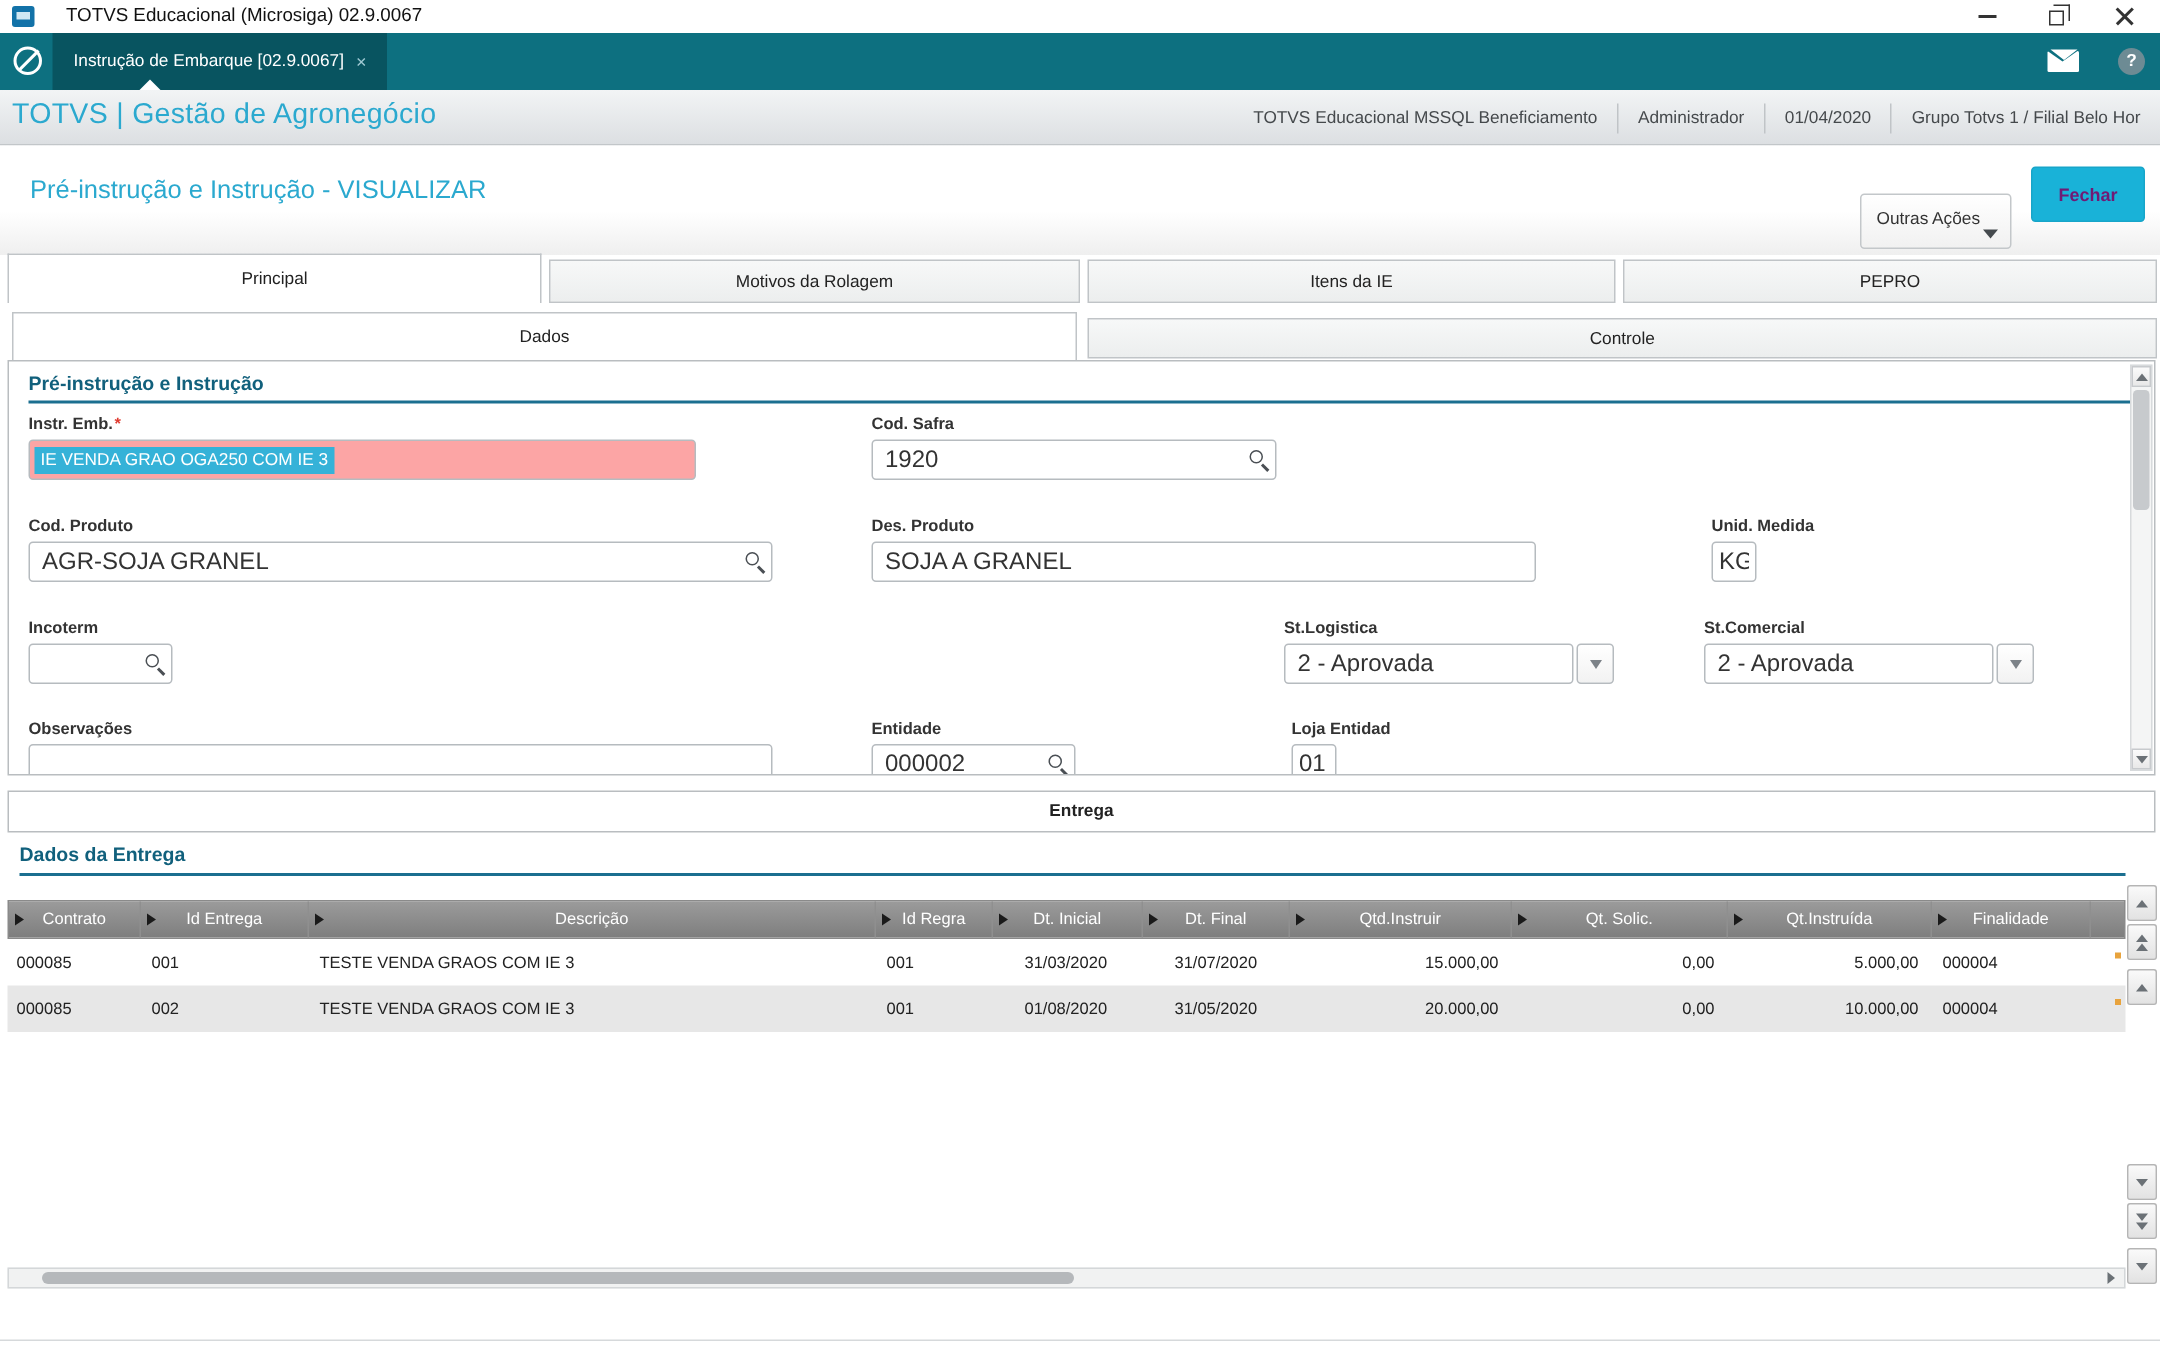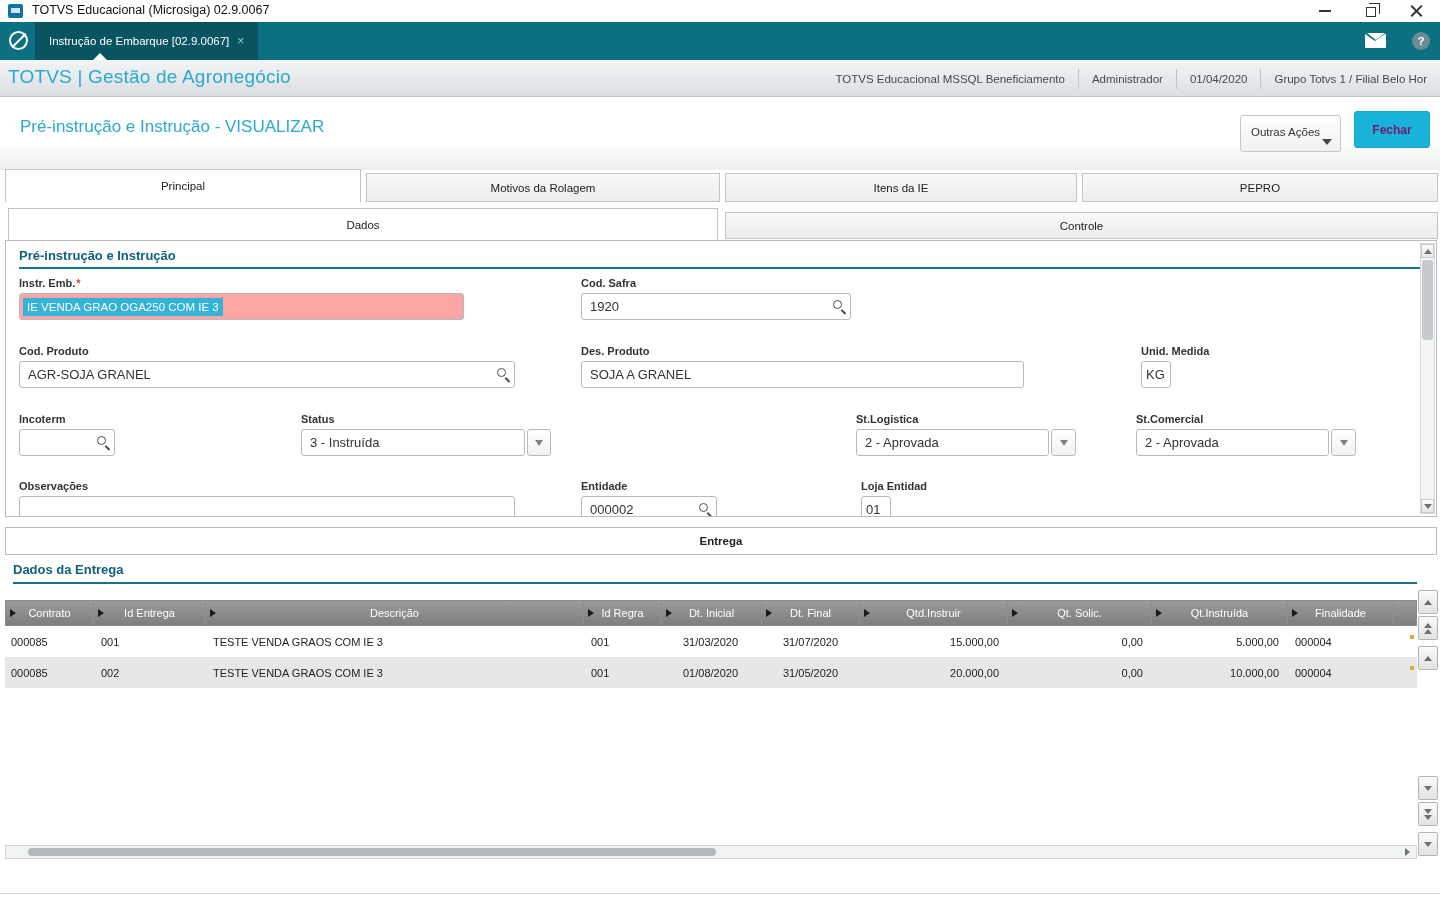--- a/index.html
+++ b/index.html
@@ -3,21 +3,21 @@
 <meta charset="utf-8">
 <style>
   * { margin:0; padding:0; box-sizing:border-box; }
   html,body { width:1440px; height:900px; background:#fff; font-family:"Liberation Sans", sans-serif; overflow:hidden; }
   .screen { position:relative; width:1440px; height:900px; background:#fff; }
 
   
   .titlebar { position:absolute; left:0; top:0; width:1440px; height:22px; background:#fff; display:flex; align-items:center; }
   .appicon { position:absolute; left:8px; top:4px; width:15px; height:14px; background:#1272a8; border-radius:2px; }
   .appicon::after { content:''; position:absolute; left:3px; top:4px; width:9px; height:5px; background:#cfe7f3; }
-  .wtitle { position:absolute; left:32px; top:3px; font-size:12.5px; color:#111; }
+  .wtitle { position:absolute; left:44px; top:3px; font-size:12.5px; color:#111; }
   .wctrls { position:absolute; right:0; top:0; height:22px; display:flex; }
   .wbtn { width:46px; height:22px; display:flex; align-items:center; justify-content:center; position:relative; cursor:pointer; }
   .minbar { width:12px; height:2px; background:#333; display:block; }
   .maxbox { width:10px; height:10px; border:1.5px solid #333; display:block; position:relative; background:#fff; margin-top:2px; }
   .maxbox::before { content:''; position:absolute; left:2px; top:-5px; width:10px; height:10px; border:1.5px solid #333; border-bottom:none; border-left:none; }
   .wclose i { position:absolute; width:15px; height:1.8px; background:#333; left:15px; top:10px; }
   .xa { transform:rotate(45deg); } .xb { transform:rotate(-45deg); }
 
   
   .appbar { position:absolute; left:0; top:22px; width:1440px; height:38px; background:#0d7080; }
@@ -36,42 +36,42 @@
   
   .brandbar { position:absolute; left:0; top:60px; width:1440px; height:37px; background:linear-gradient(#f2f4f5,#dcdfe2); border-bottom:1px solid #c2c6c9; }
   .brandlogo { position:absolute; left:8px; top:6px; font-size:19px; color:#2ba9cf; letter-spacing:.2px; }
   .brandinfo { position:absolute; right:0; top:0; height:37px; display:flex; align-items:center; font-size:11.5px; color:#45494c; }
   .brandinfo .itm { padding:0 13px; white-space:nowrap; }
   .brandinfo .sep { width:1px; height:20px; background:#c0c4c7; }
 
   
   .pagehead { position:absolute; left:0; top:97px; width:1440px; height:73px; background:linear-gradient(#ffffff 60%, #efefef); }
   .pagetitle { position:absolute; left:20px; top:20px; font-size:17px; color:#2ba9cf; }
-  .btn-outras { position:absolute; left:1240px; top:18px; width:101px; height:37px; background:linear-gradient(#ffffff,#f1f1f1); border:1px solid #c3c7ca; border-radius:3px; font-family:inherit; font-size:11.5px; color:#333; cursor:pointer; }
+  .btn-outras { position:absolute; left:1240px; top:32px; width:101px; height:37px; background:linear-gradient(#ffffff,#f1f1f1); border:1px solid #c3c7ca; border-radius:3px; font-family:inherit; font-size:11.5px; color:#333; cursor:pointer; }
   .btn-outras .txt { position:absolute; left:10px; top:10px; }
   .btn-outras .caret { position:absolute; right:8px; bottom:6px; width:0; height:0; border-left:5px solid transparent; border-right:5px solid transparent; border-top:6px solid #454a4e; }
   .btn-fechar { position:absolute; left:1354px; top:14px; width:76px; height:37px; background:#19b2d8; border:1px solid #17a5c9; border-radius:3px; font-family:inherit; font-size:12px; font-weight:bold; color:#701a75; cursor:pointer; }
 
   
   .tab1 { position:absolute; height:29px; top:173px; background:linear-gradient(#f7f8f8,#eceeee); border:1px solid #c0c4c7; display:flex; align-items:center; justify-content:center; font-size:11.5px; color:#222; cursor:pointer; }
   .tab1.active { top:169px; height:33px; background:#fff; border-bottom:none; z-index:2; }
   .tab2 { position:absolute; height:27px; top:212px; background:linear-gradient(#f7f8f8,#eceeee); border:1px solid #c0c4c7; display:flex; align-items:center; justify-content:center; font-size:11.5px; color:#222; cursor:pointer; }
   .tab2.active { top:208px; height:32px; background:#fff; border-bottom:none; z-index:2; }
 
   
   .formpanel { position:absolute; left:5px; top:240px; width:1432px; height:277px; border:1px solid #b9bdc0; background:#fff; overflow:hidden; }
   .secttitle { font-size:13px; font-weight:bold; color:#11607c; }
   .formpanel .secttitle { position:absolute; left:13px; top:7px; }
   .sectline { position:absolute; left:13px; width:1404px; height:2px; background:#1b6f90; }
   .formpanel .sectline { top:26px; }
   .field { position:absolute; }
   .field label { display:block; font-size:11px; font-weight:bold; color:#333; margin-bottom:4px; white-space:nowrap; }
   .req { color:#e03c31; margin-left:1px; }
   .inputwrap { position:relative; }
-  .tinput { width:100%; height:27px; border:1px solid #b6bbbf; border-radius:3px; font-family:inherit; font-size:13px; color:#333; padding:0 22px 0 8px; background:#fff; outline:none; }
+  .tinput { width:100%; height:27px; border:1px solid #b6bbbf; border-radius:3px; font-family:inherit; font-size:16px; color:#333; padding:0 22px 0 8px; background:#fff; outline:none; }
   .tinput.noicon { padding-right:8px; }
   .search-icon { position:absolute; right:9px; top:7px; width:9px; height:9px; border:1.6px solid #4a4f54; border-radius:50%; }
   .search-icon::after { content:''; position:absolute; left:7.5px; top:7.5px; width:6px; height:1.8px; background:#4a4f54; transform:rotate(45deg); transform-origin:0 0; }
   .selbox { width:100%; height:27px; border:1px solid #b6bbbf; border-radius:3px; background:#fca5a5; display:flex; align-items:center; padding:0 3px; }
   .selval { background:#35b2d8; color:#fff; font-size:11.5px; padding:3px 4px; white-space:nowrap; }
   .combo { display:flex; gap:2px; }
   .combo .tinput { padding-right:8px; }
   .combo-btn { width:25px; height:27px; border:1px solid #b6bbbf; border-radius:3px; background:linear-gradient(#ffffff,#f2f2f2); display:flex; align-items:center; justify-content:center; cursor:pointer; }
   .combo-btn i { width:0; height:0; border-left:4.5px solid transparent; border-right:4.5px solid transparent; border-top:6px solid #7c8288; }
 
@@ -214,31 +214,20 @@
       <div class="inputwrap">
         <input class="tinput noicon" style="padding: 0px 4px;" value="KG">
       </div>
     </div>
 
     <div class="field" style="left:13px; top:172px; width:96px;">
       <label>Incoterm</label>
       <div class="inputwrap">
         <input class="tinput" value="" style="">
         <i class="search-icon"></i>
-      </div>
-    </div>
-    <div class="field" style="left:295px; top:172px; width:250px;">
-      <label>Status</label>
-      <div class="combo">
-        <div class="inputwrap" style="width:230px;">
-          <input class="tinput noicon" value="3 - Instruída" style="">
-        </div>
-        <span class="combo-btn">
-            <i></i>
-          </span>
       </div>
     </div>
     <div class="field" style="left:850px; top:172px; width:220px;">
       <label>St.Logistica</label>
       <div class="combo">
         <div class="inputwrap" style="width:197px;">
           <input class="tinput noicon" value="2 - Aprovada" style="">
         </div>
         <span class="combo-btn">
             <i></i>

